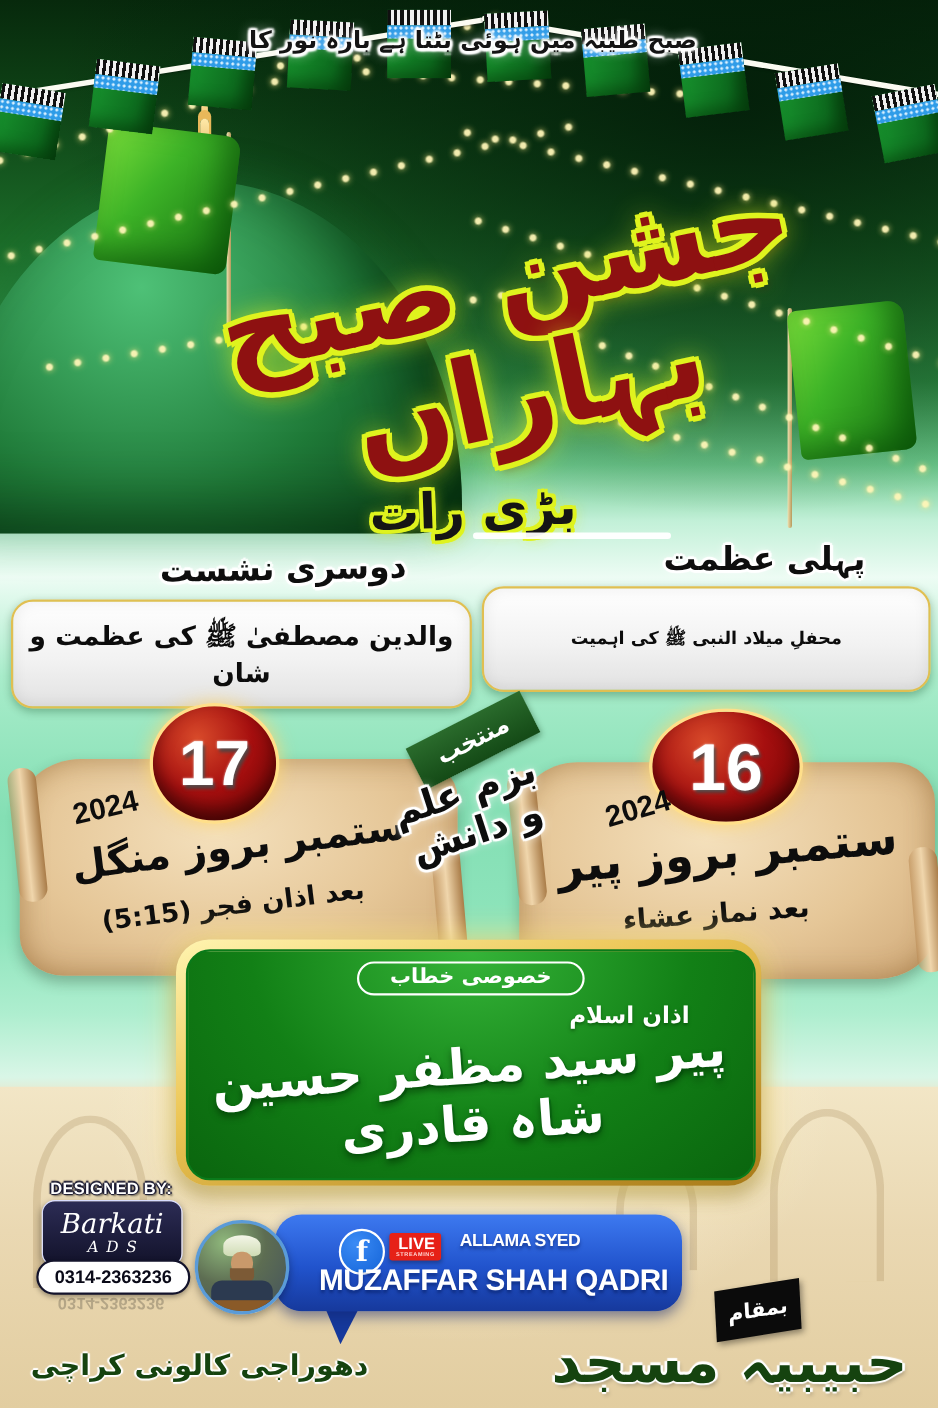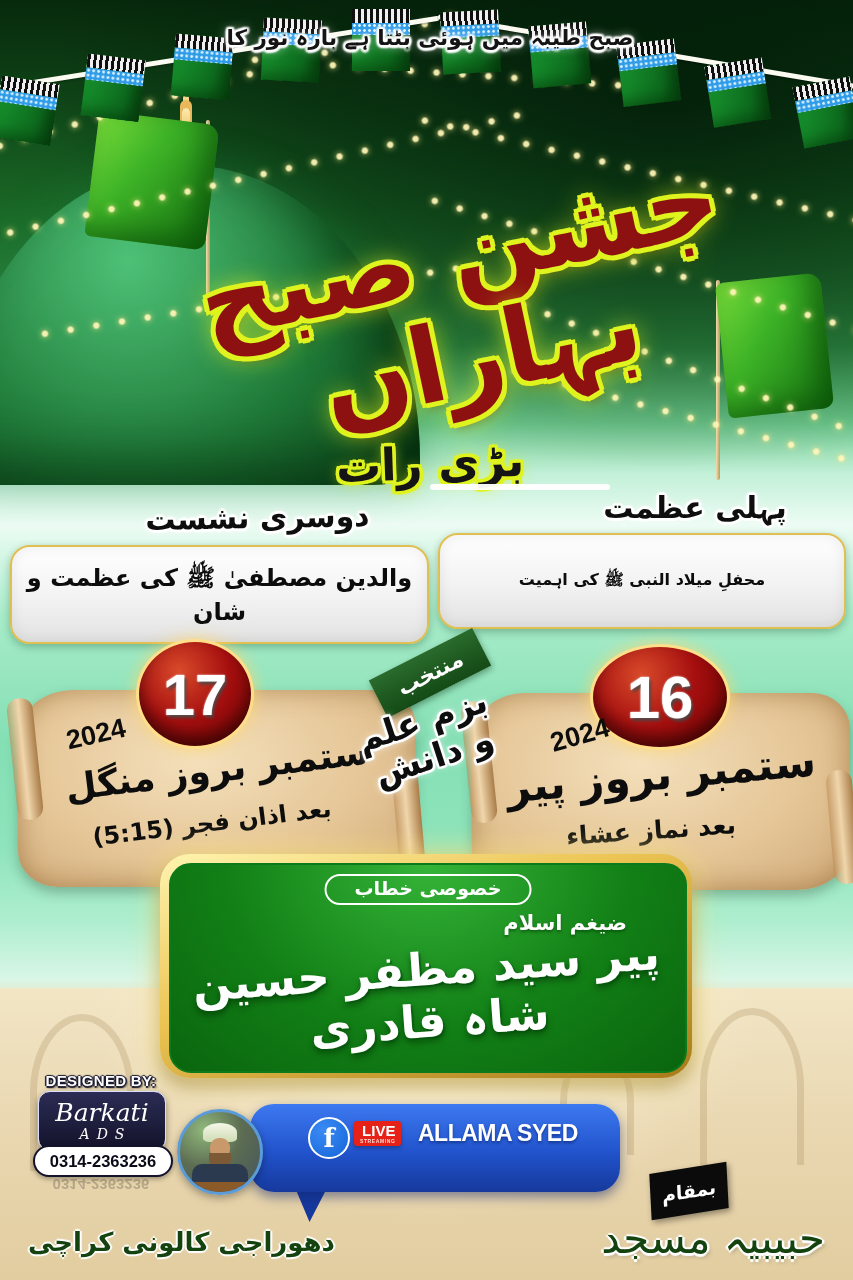--- a/index.html
+++ b/index.html
@@ -152,31 +152,31 @@
   .ribbon-tail{left:296px;top:1190px;width:30px;height:32px;background:#16399c;
     clip-path:polygon(0 0,100% 0,45% 100%);z-index:3;}
   .fb-icon{position:absolute;left:58px;top:13px;width:38px;height:38px;border-radius:50%;
     background:radial-gradient(circle at 35% 30%, #3b8bf5, #1464d8);border:2.5px solid #fff;
     display:flex;align-items:center;justify-content:center;color:#fff;
     font-family:"DejaVu Serif",serif;font-weight:bold;font-size:26px;line-height:0;}
   .live-badge{position:absolute;left:104px;top:17px;background:#e62117;border-radius:3px;padding:2px 6px 1px;
     display:flex;flex-direction:column;align-items:flex-end;box-shadow:0 2px 4px rgba(0,0,0,.3);}
   .live-word{color:#fff;font-weight:bold;font-size:15px;line-height:1;}
   .streaming-word{color:#ffd9d6;font-weight:bold;font-size:5px;letter-spacing:.6px;line-height:1.3;}
-  .ribbon-name1{position:absolute;left:168px;top:16px;color:#fff;font-size:23px;font-weight:bold;letter-spacing:-.5px;
+  .ribbon-name1{position:absolute;left:168px;top:16px;color:#fff;font-size:16px;font-weight:bold;letter-spacing:-.5px;
     text-shadow:0 2px 3px rgba(0,20,80,.5);white-space:nowrap;}
   .ribbon-name2{position:absolute;left:40px;top:45px;color:#fff;font-size:27px;font-weight:bold;letter-spacing:-.5px;
     text-shadow:0 2px 3px rgba(0,20,80,.5);white-space:nowrap;}
 
   .venue-tag{left:650px;top:1168px;width:78px;height:46px;background:#0b0b0b;transform:rotate(-9deg) skewX(-6deg);
     display:flex;align-items:center;justify-content:center;color:#fff;font-size:19px;font-weight:bold;
     box-shadow:2px 3px 6px rgba(0,0,0,.4);z-index:6;}
   .venue-bar{left:0;top:1198px;width:853px;height:82px;display:flex;align-items:center;justify-content:space-between;
     padding:0 28px;box-sizing:border-box;z-index:5;}
-  .venue-masjid{font-size:42px;font-weight:normal;color:#15430f;line-height:1;
+  .venue-masjid{font-size:52px;font-weight:bold;color:#15430f;line-height:1;
     text-shadow:-2.5px 0 1px #fff,2.5px 0 1px #fff,0 -2.5px 1px #fff,0 2.5px 1px #fff,2px 3px 4px rgba(0,0,0,.25);text-align:center;}
   .venue-address{font-size:26px;font-weight:bold;color:#15430f;margin-top:6px;
     text-shadow:-2px 0 1px #fff,2px 0 1px #fff,0 -2px 1px #fff,0 2px 1px #fff;}
 </style>
 </head>
 <body>
 
 <div class="poster">
 
   <div class="abs top-shade"></div>
@@ -242,21 +242,21 @@
 
   <div class="abs bottom-bg">
     <div class="arch" style="left:30px;top:26px;"></div>
     <div class="arch" style="left:700px;top:20px;"></div>
     <div class="arch" style="left:560px;top:60px;width:60px;height:100px;"></div>
   </div>
 
   <div class="abs panel">
     <div class="panel-inner">
       <div class="panel-pill urdu">خصوصی خطاب</div>
-      <div class="panel-honorific urdu">ضیغم اسلام</div>
+      <div class="panel-honorific urdu">اذان اسلام</div>
       <div class="panel-name urdu">پیر سید مظفر حسین شاہ قادری</div>
     </div>
   </div>
 
   <div class="abs designer-label">DESIGNED BY:</div>
   <div class="abs designer-box">
     <div class="designer-brand">Barkati</div>
     <div class="designer-brand-sub">ADS</div>
   </div>
   <div class="abs designer-phone">0314-2363236</div>
@@ -271,20 +271,21 @@
   </div>
 
   <div class="abs ribbon-tail"></div>
   <div class="abs ribbon">
     <div class="fb-icon">f</div>
     <div class="live-badge">
       <div class="live-word">LIVE</div>
       <div class="streaming-word">STREAMING</div>
     </div>
     <div class="ribbon-name1">ALLAMA SYED</div>
+    <div class="ribbon-name2">MUZAFFAR SHAH QADRI</div>
   </div>
 
   <div class="abs venue-tag urdu">بمقام</div>
   <div class="abs venue-bar urdu">
     <div class="venue-masjid">حبیبیہ مسجد</div>
     <div class="venue-address">دھوراجی کالونی کراچی</div>
   </div>
 
 </div>
 

